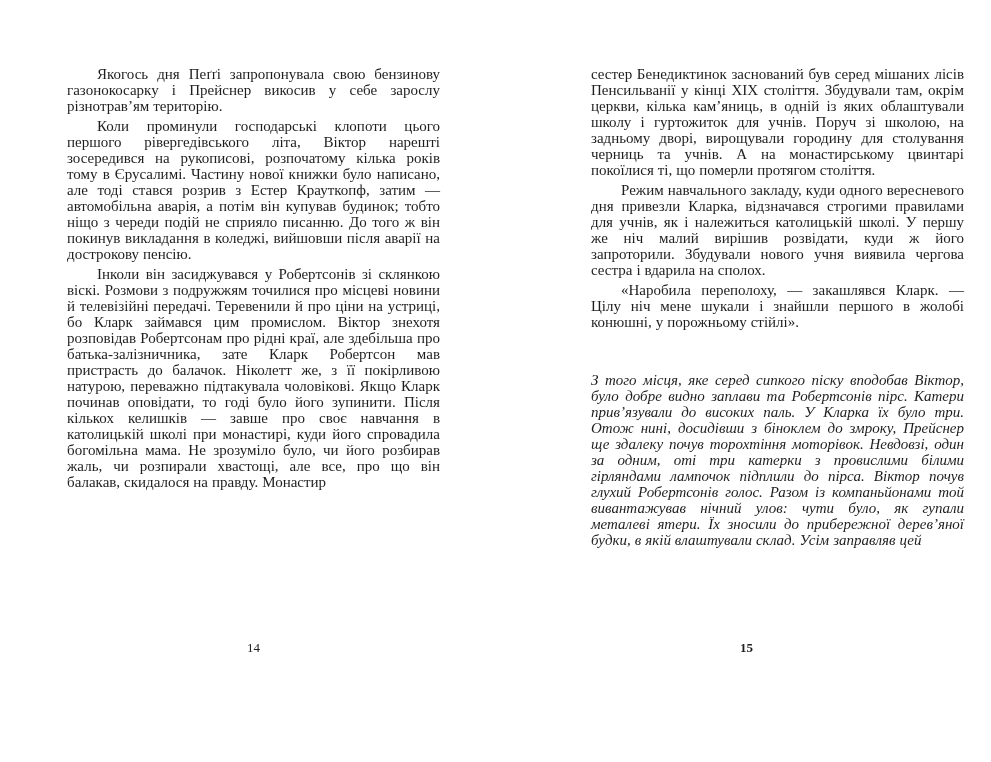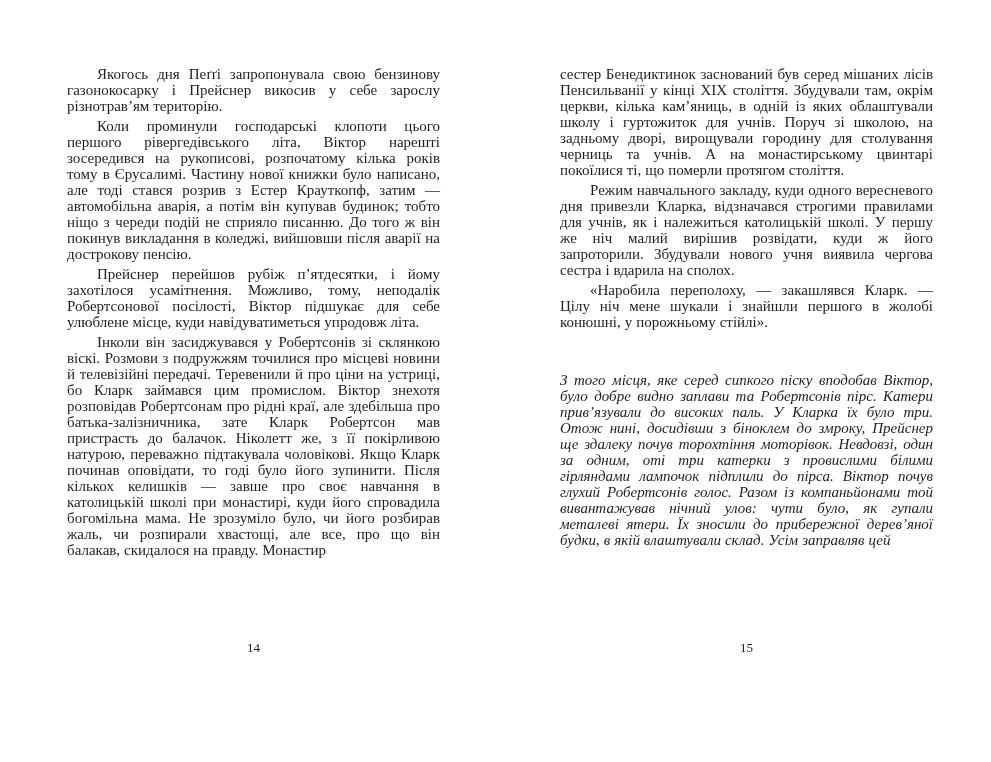--- a/index.html
+++ b/index.html
@@ -19,21 +19,21 @@
     width: 991px;
     height: 762px;
     background: #ffffff;
   }
   .page {
     position: absolute;
     top: 62px;
     width: 381px;
   }
   .page-left  { left: 63px; }
-  .page-right { left: 556px; }
+  .page-right { left: 587px; }
   .para {
     margin: 4px;
     font-size: 15px;
     line-height: 16px;
     text-align: justify;
     word-spacing: 0.2px;
   }
   .para.indent {
     text-indent: 30px;
   }
@@ -52,26 +52,25 @@
   }
 </style>
 </head>
 <body>
 
 <div class="spread">
 
   <div class="page page-left">
     <p class="para indent">Якогось дня Пеґґі запропонувала свою бензинову газонокосарку і Прейснер викосив у себе зарослу різнотрав’ям територію.</p>
     <p class="para indent">Коли проминули господарські клопоти цього першого рівергедівського літа, Віктор нарешті зосередився на рукописові, розпочатому кілька років тому в Єрусалимі. Частину нової книжки було написано, але тоді стався розрив з Естер Крауткопф, затим — автомобільна аварія, а потім він купував будинок; тобто ніщо з череди подій не сприяло писанню. До того ж він покинув викладання в коледжі, вийшовши після аварії на дострокову пенсію.</p>
-    <p class="para indent">Прейснер перейшов рубіж п’ятдесятки, і йому захотілося усамітнення. Можливо, тому, неподалік Робертсонової посілості, Віктор підшукає для себе улюблене місце, куди навідуватиметься упродовж літа.</p>
     <p class="para indent">Інколи він засиджувався у Робертсонів зі склянкою віскі. Розмови з подружжям точилися про місцеві новини й телевізійні передачі. Теревенили й про ціни на устриці, бо Кларк займався цим промислом. Віктор знехотя розповідав Робертсонам про рідні краї, але здебільша про батька-залізничника, зате Кларк Робертсон мав пристрасть до балачок. Ніколетт же, з її покірливою натурою, переважно підтакувала чоловікові. Якщо Кларк починав оповідати, то годі було його зупинити. Після кількох келишків — завше про своє навчання в католицькій школі при монастирі, куди його спровадила богомільна мама. Не зрозуміло було, чи його розбирав жаль, чи розпирали хвастощі, але все, про що він балакав, скидалося на правду. Монастир</p>
   </div>
   <div class="page-number" style="left:63px; width:381px;">14</div>
 
   <div class="page page-right">
     <p class="para">сестер Бенедиктинок заснований був серед мішаних лісів Пенсильванії у кінці XIX століття. Збудували там, окрім церкви, кілька кам’яниць, в одній із яких облаштували школу і гуртожиток для учнів. Поруч зі школою, на задньому дворі, вирощували городину для столування черниць та учнів. А на монастирському цвинтарі покоїлися ті, що померли протягом століття.</p>
     <p class="para indent">Режим навчального закладу, куди одного вересневого дня привезли Кларка, відзначався строгими правилами для учнів, як і належиться католицькій школі. У першу же ніч малий вирішив розвідати, куди ж його запроторили. Збудували нового учня виявила чергова сестра і вдарила на сполох.</p>
     <p class="para indent">«Наробила переполоху, — закашлявся Кларк. — Цілу ніч мене шукали і знайшли першого в жолобі конюшні, у порожньому стійлі».</p>
     <p class="para section-start">З того місця, яке серед сипкого піску вподобав Віктор, було добре видно заплави та Робертсонів пірс. Катери прив’язували до високих паль. У Кларка їх було три. Отож нині, досидівши з біноклем до змроку, Прейснер ще здалеку почув торохтіння моторівок. Невдовзі, один за одним, оті три катерки з провислими білими гірляндами лампочок підплили до пірса. Віктор почув глухий Робертсонів голос. Разом із компаньйонами той вивантажував нічний улов: чути було, як гупали металеві ятери. Їх зносили до прибережної дерев’яної будки, в якій влаштували склад. Усім заправляв цей</p>
   </div>
-  <div class="page-number" style="left:556px; width:381px;">15</div>
+  <div class="page-number" style="left:556px; width:381px;font-weight:bold;">15</div>
 
 </div>
 
 </body></html>

